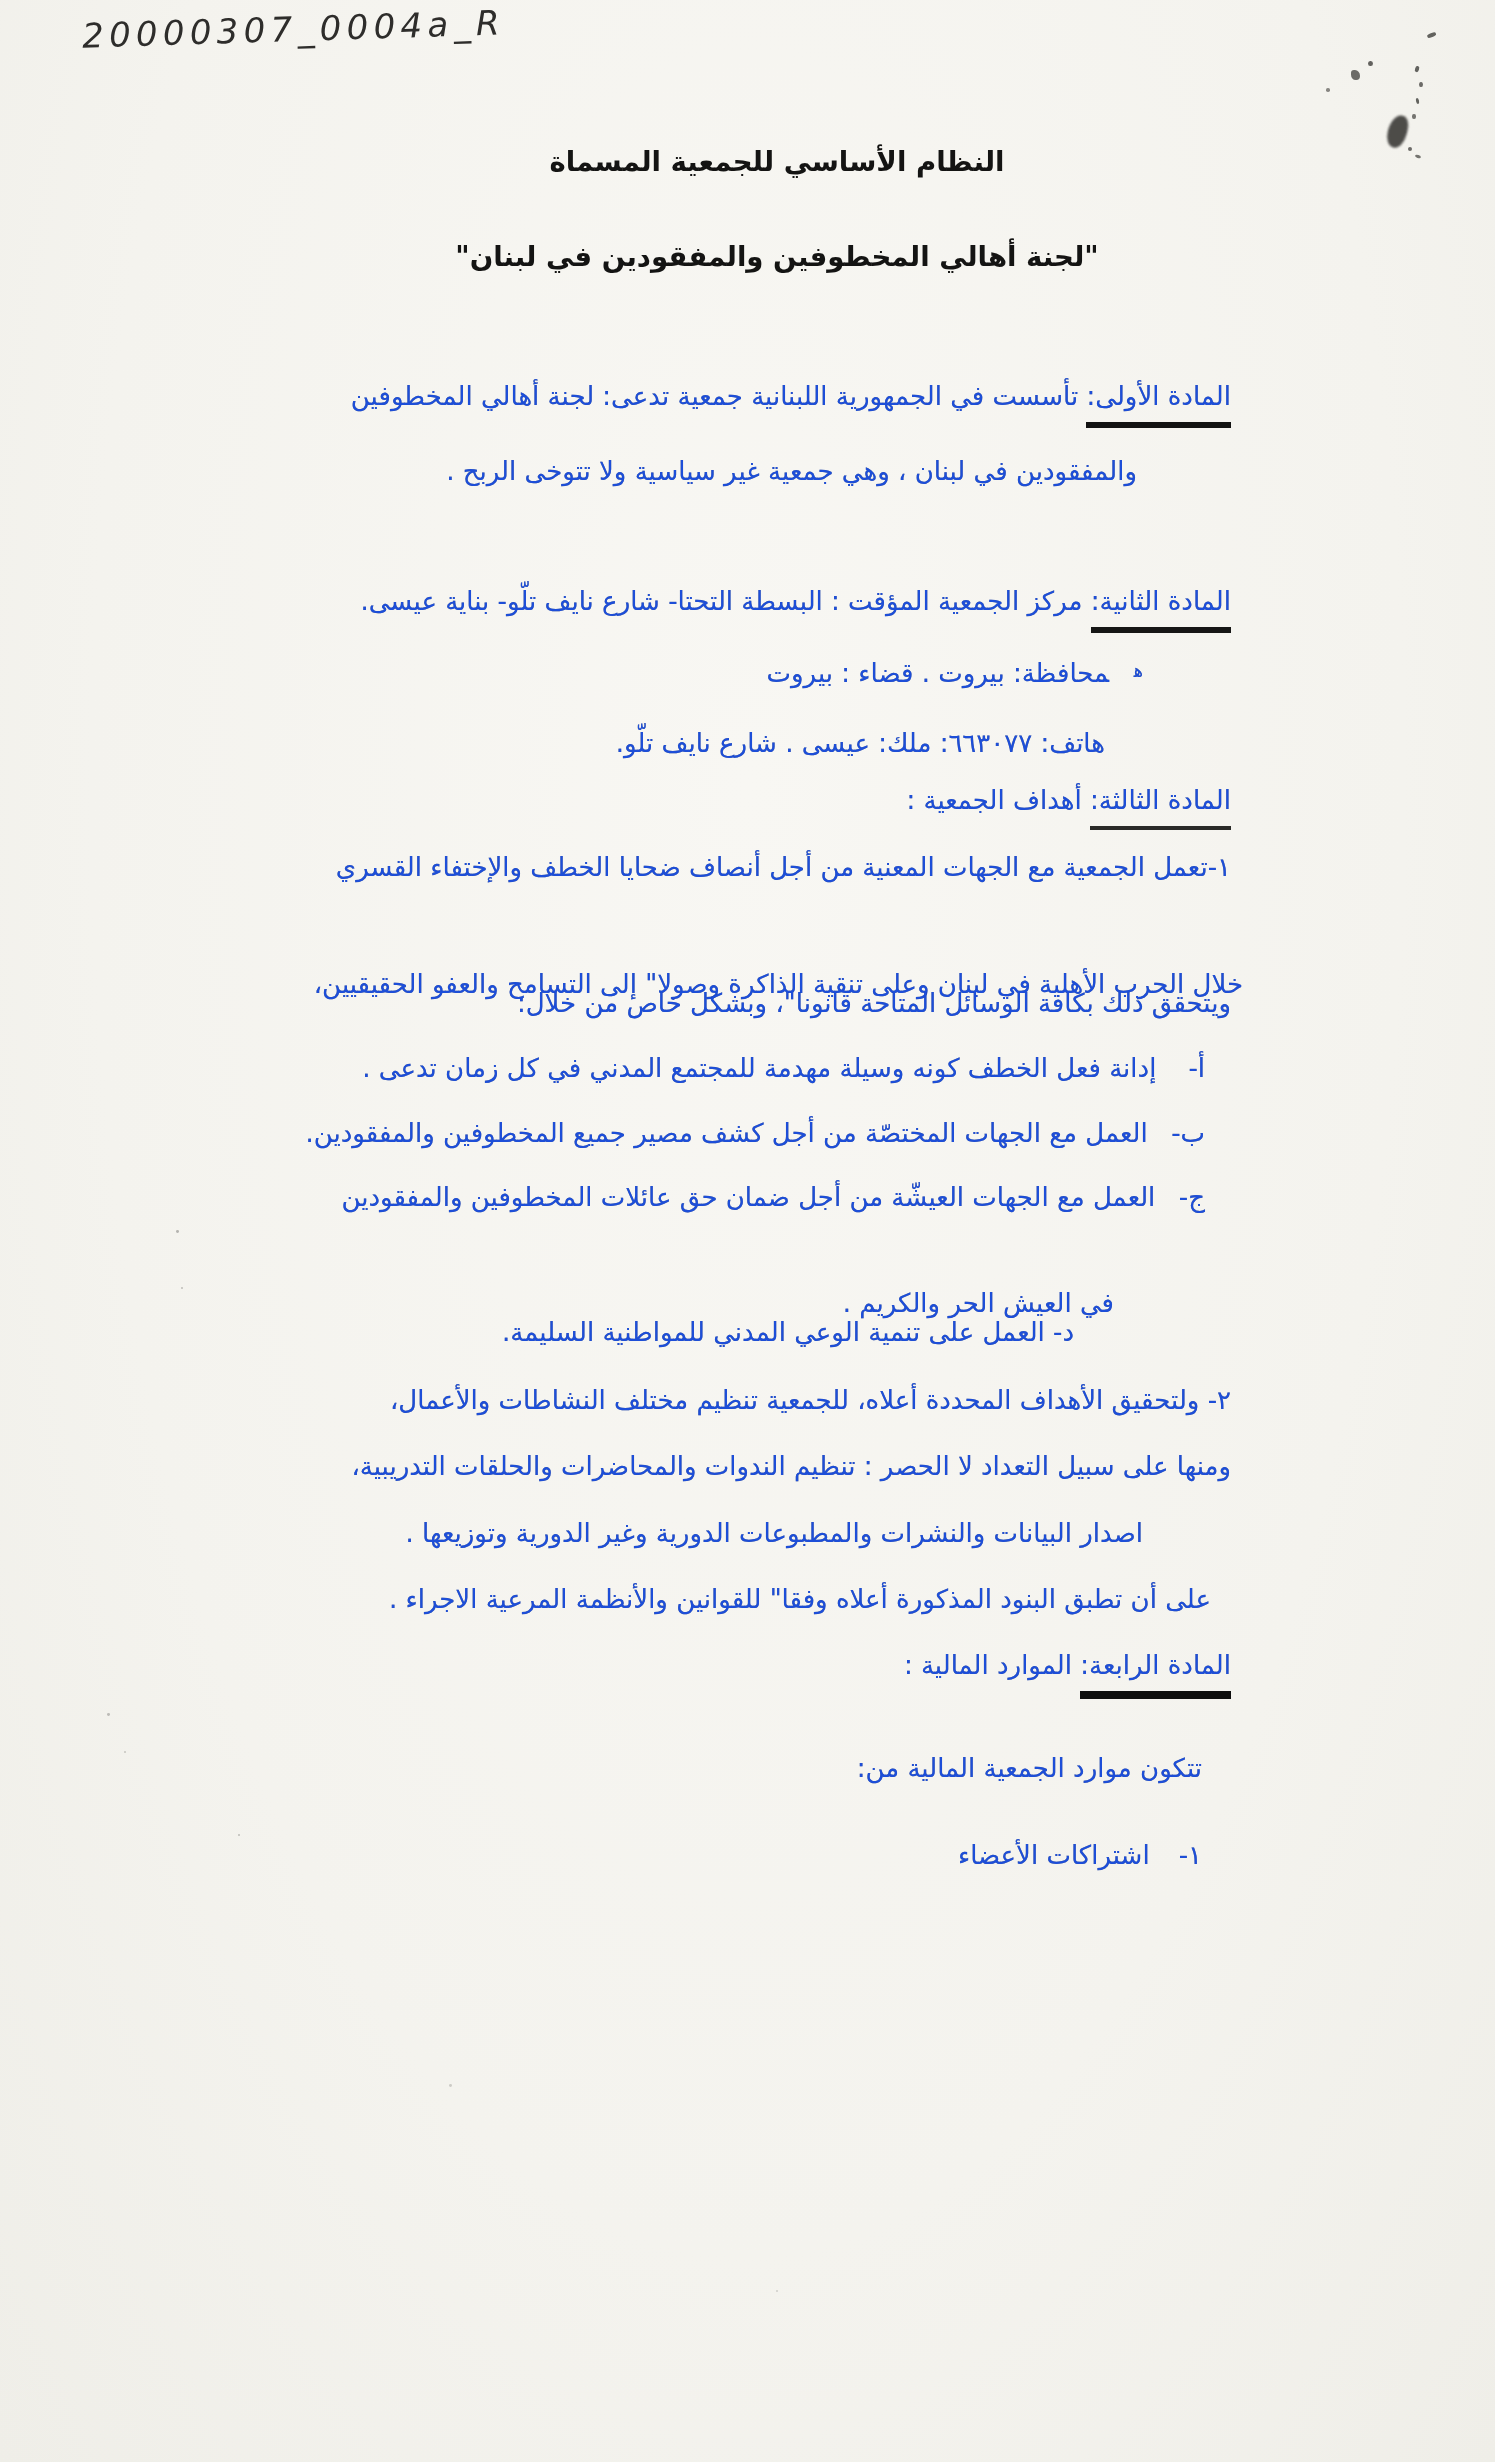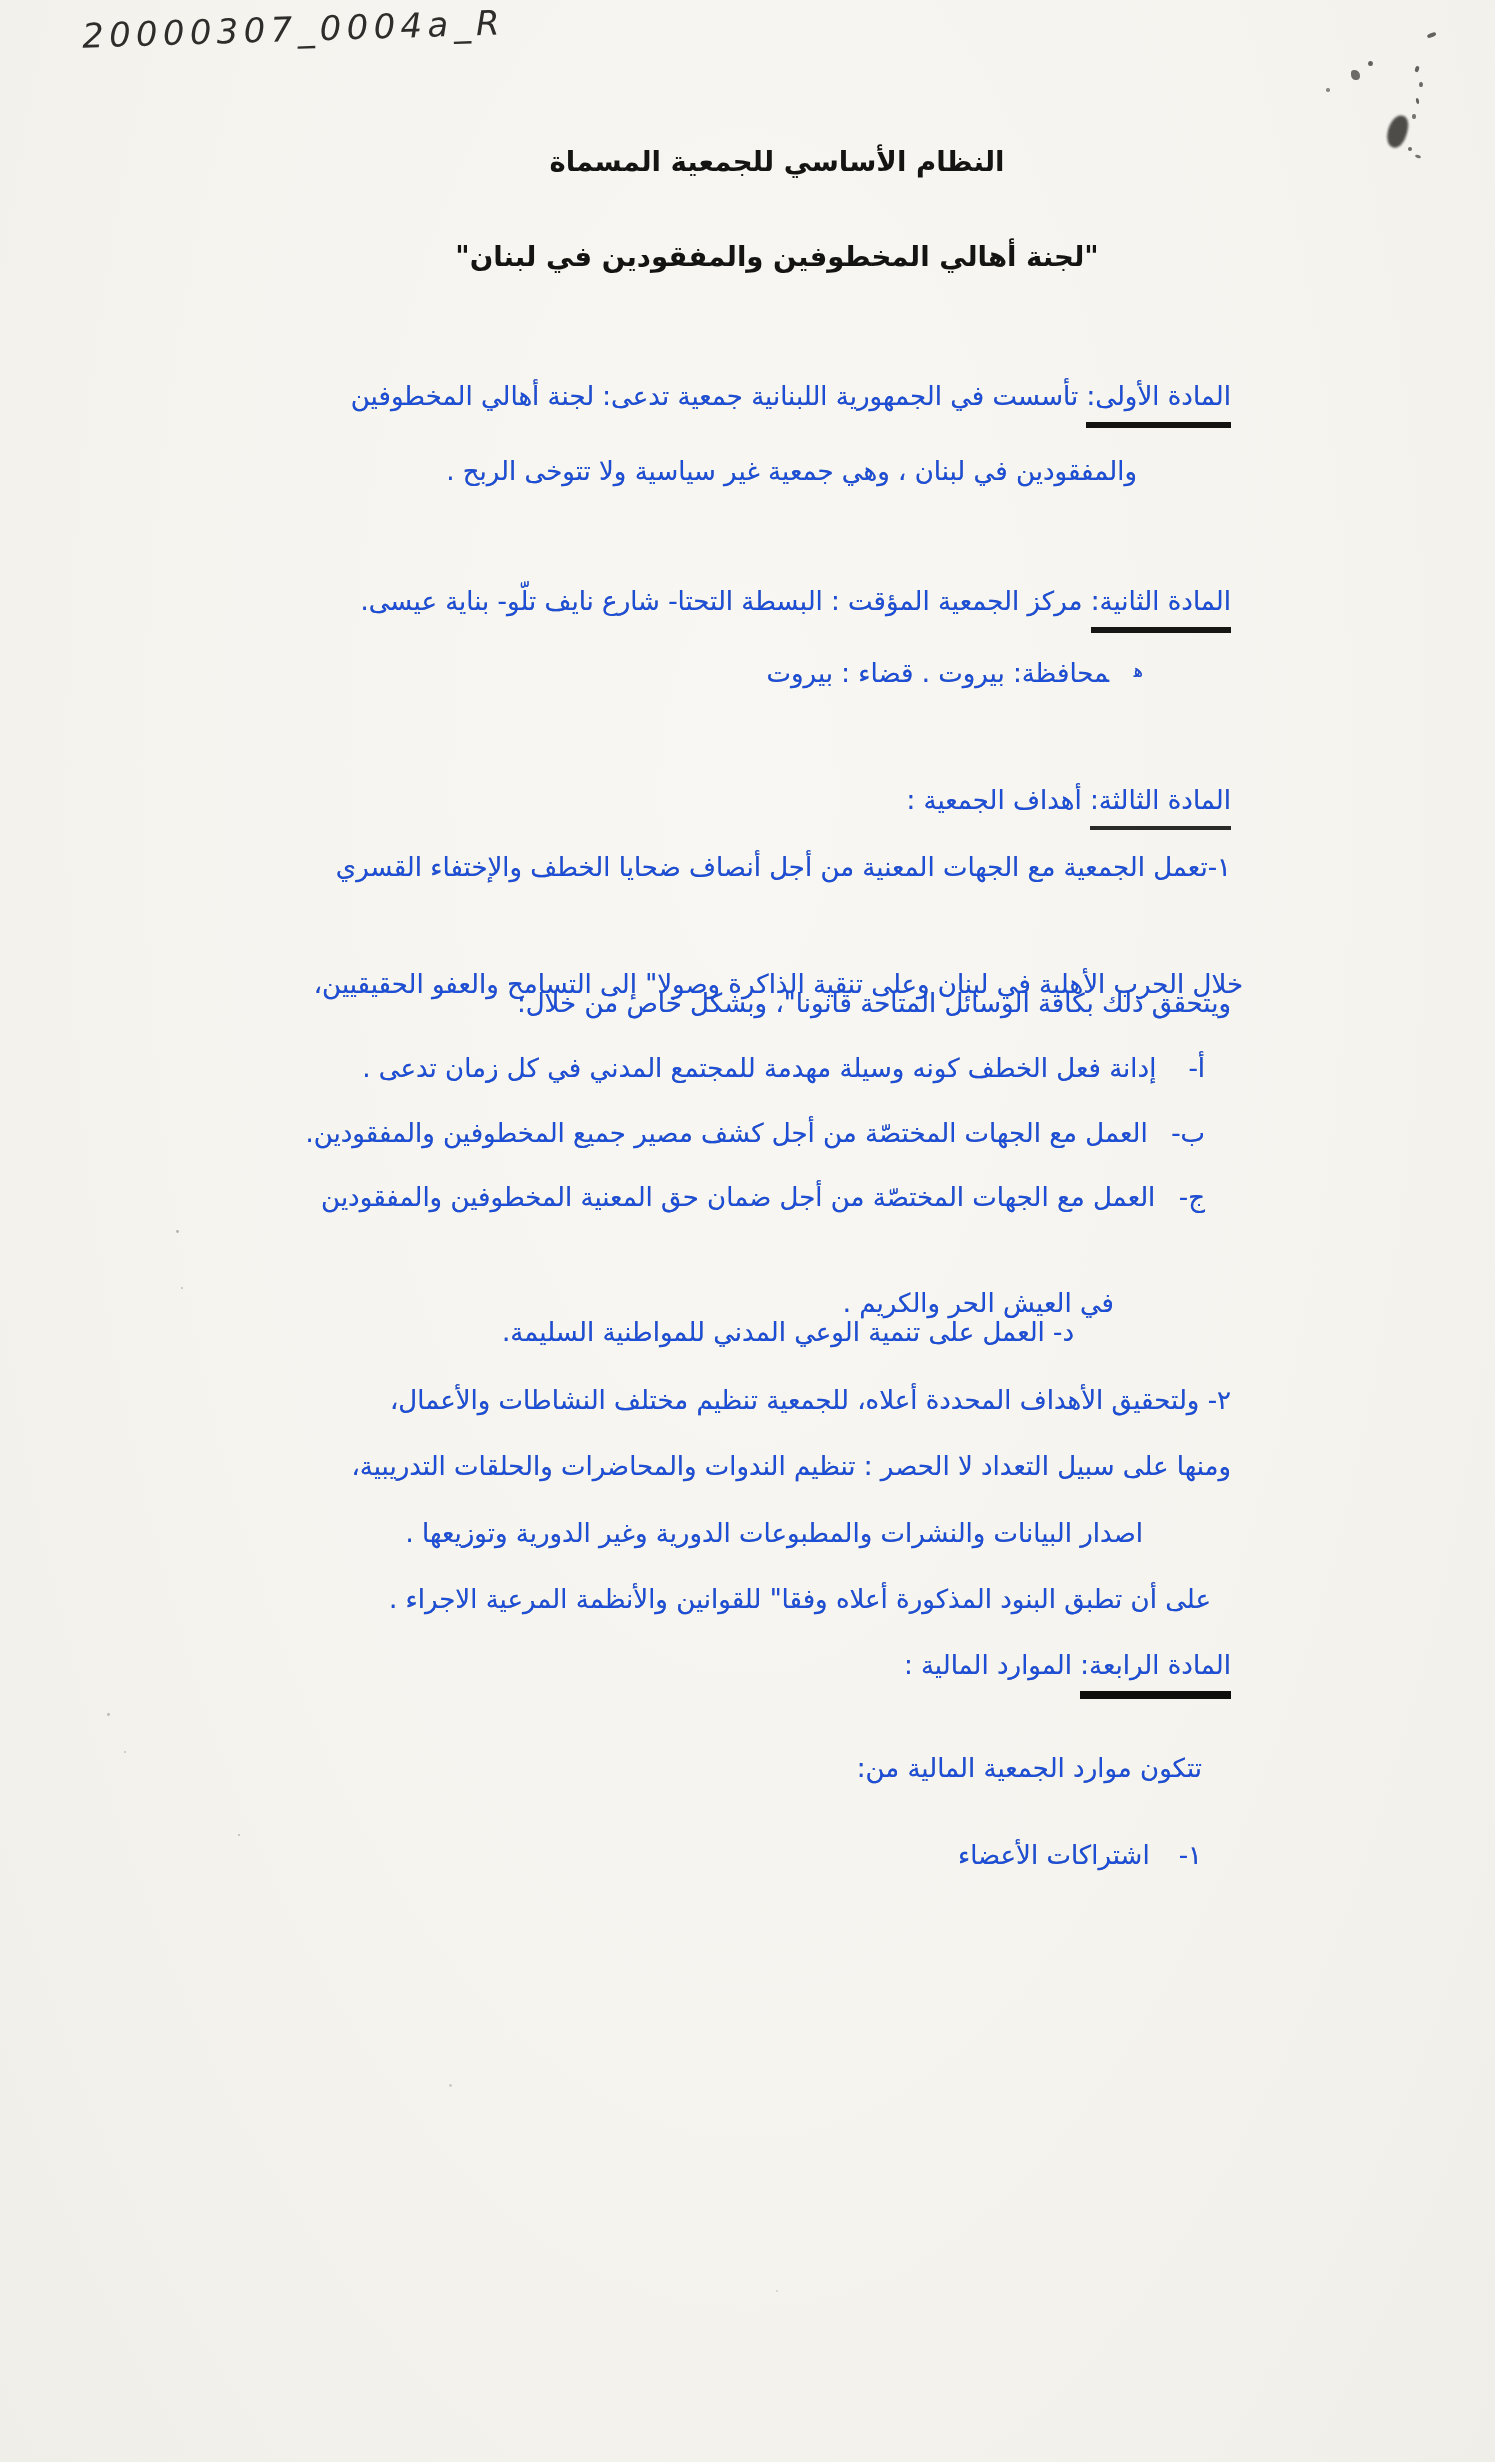--- a/index.html
+++ b/index.html
@@ -136,36 +136,37 @@
     <span class="hdr u-a1">المادة الأولى:</span><span> تأسست في الجمهورية اللبنانية جمعية تدعى: لجنة أهالي المخطوفين</span>
   </div>
   <div class="line a1l2">والمفقودين في لبنان ، وهي جمعية غير سياسية ولا تتوخى الربح .</div>
 
   <div class="line a2l1">
     <span class="hdr u-a2">المادة الثانية:</span><span> مركز الجمعية المؤقت : البسطة التحتا- شارع نايف تلّو- بناية عيسى.</span>
   </div>
   <div class="line a2l2">
     <span class="bullet">ه</span><span>محافظة: بيروت . قضاء : بيروت</span>
   </div>
+  <div class="line a2l3">هاتف: ٦٦٣٠٧٧: ملك: عيسى . شارع نايف تلّو.</div>
 
   <div class="line a3h">
     <span class="hdr u-a3">المادة الثالثة:</span><span> أهداف الجمعية :</span>
   </div>
   <div class="line p1l1">١-تعمل الجمعية مع الجهات المعنية من أجل أنصاف ضحايا الخطف والإختفاء القسري</div>
   <div class="line p1l2">خلال الحرب الأهلية في لبنان وعلى تنقية الذاكرة وصولا" إلى التسامح والعفو الحقيقيين،</div>
   <div class="line p1l3">ويتحقق ذلك بكافة الوسائل المتاحة قانونا"، وبشكل خاص من خلال:</div>
 
   <div class="line ia">
     <span class="lbl lbl-a">أ-</span><span>إدانة فعل الخطف كونه وسيلة مهدمة للمجتمع المدني في كل زمان تدعى .</span>
   </div>
   <div class="line ib">
     <span class="lbl lbl-b">ب-</span><span>العمل مع الجهات المختصّة من أجل كشف مصير جميع المخطوفين والمفقودين.</span>
   </div>
   <div class="line ic">
-    <span class="lbl lbl-c">ج-</span><span>العمل مع الجهات المختصّة من أجل ضمان حق المعنية المخطوفين والمفقودين</span>
+    <span class="lbl lbl-c">ج-</span><span>العمل مع الجهات العيشّة من أجل ضمان حق عائلات المخطوفين والمفقودين</span>
   </div>
   <div class="line ic2">في العيش الحر والكريم .</div>
   <div class="line id">
     <span class="lbl lbl-d">د-</span><span>العمل على تنمية الوعي المدني للمواطنية السليمة.</span>
   </div>
 
   <div class="line p2l1">٢- ولتحقيق الأهداف المحددة أعلاه، للجمعية تنظيم مختلف النشاطات والأعمال،</div>
   <div class="line p2l2">ومنها على سبيل التعداد لا الحصر : تنظيم الندوات والمحاضرات والحلقات التدريبية،</div>
   <div class="line p2l3">اصدار البيانات والنشرات والمطبوعات الدورية وغير الدورية وتوزيعها .</div>
   <div class="line p2l4">على أن تطبق البنود المذكورة أعلاه وفقا" للقوانين والأنظمة المرعية الاجراء .</div>

